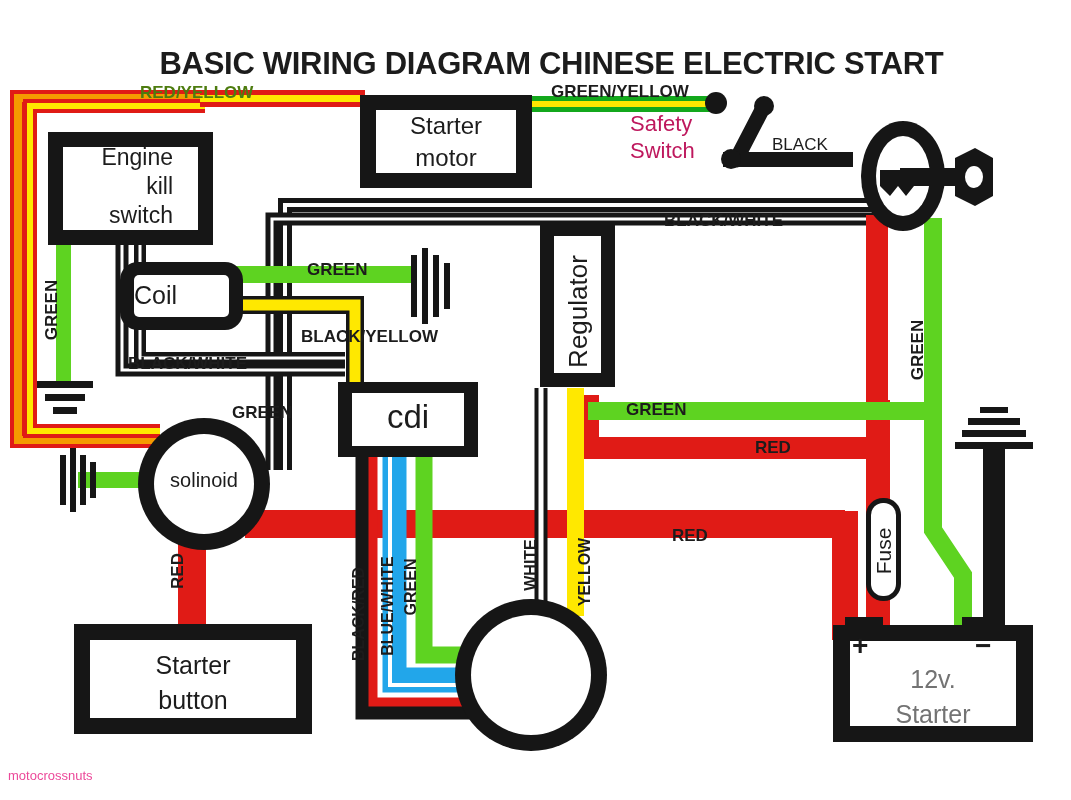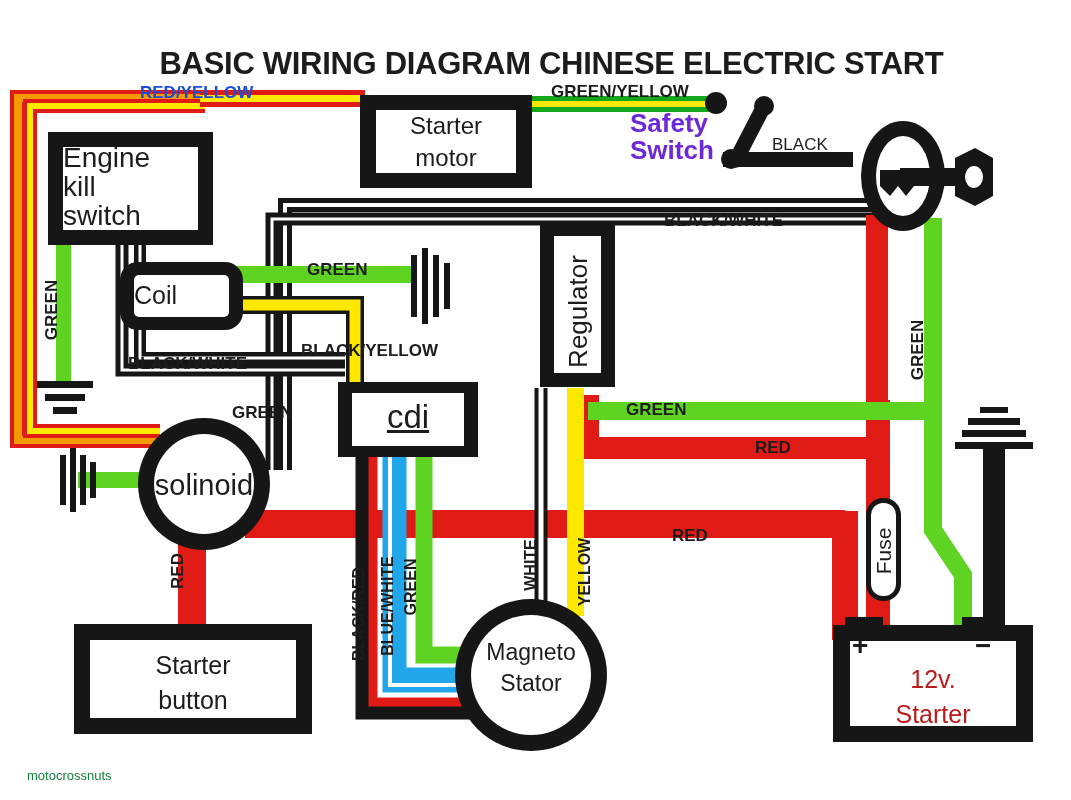--- a/index.html
+++ b/index.html
@@ -207,76 +207,72 @@
     <g>
       <rect x="833" y="625" width="200" height="117" fill="#161616"></rect>
       <rect x="850" y="641" width="166" height="85" fill="#ffffff"></rect>
       <rect x="845" y="617" width="38" height="14" fill="#161616"></rect>
       <rect x="962" y="617" width="38" height="14" fill="#161616"></rect>
     </g>
   </svg>
 
   <div style="position:absolute;left:16px;top:46px;width:1071px;text-align:center;font-size:31px;font-weight:bold;color:#1c1c1c;letter-spacing:-0.3px;font-family:'Liberation Sans',sans-serif;">BASIC WIRING DIAGRAM CHINESE ELECTRIC START</div>
 
-  <div style="position:absolute;left:63px;top:143px;width:110px;text-align:left;font-size:28px;line-height:29px;color:#1c1c1c;">
+  <div style="position:absolute;left:63px;top:143px;width:110px;text-align:right;font-size:23px;line-height:29px;color:#1c1c1c;">
     <span>Engine</span><br>
     <span>kill</span><br>
     <span>switch</span>
   </div>
 
   <div style="position:absolute;left:134px;top:281px;width:95px;font-size:25px;color:#1c1c1c;">Coil</div>
 
   <div style="position:absolute;left:376px;top:110px;width:140px;text-align:center;font-size:24px;line-height:32px;color:#1c1c1c;">
     <span>Starter</span><br>
     <span>motor</span>
   </div>
 
-  <div style="position:absolute;left:630px;top:110px;width:100px;text-align:left;font-size:26px;line-height:27px;color:#6d28d9;font-weight:bold;">
+  <div style="position:absolute;left:630px;top:110px;width:100px;text-align:left;font-size:22px;line-height:27px;color:#be185d;">
     <span>Safety</span><br>
     <span>Switch</span>
   </div>
 
 
   <div style="position:absolute;left:508px;top:296px;width:140px;text-align:center;font-size:26px;color:#1c1c1c;transform:rotate(-90deg);transform-origin:center;">Regulator</div>
 
-  <div style="position:absolute;left:352px;top:398px;width:112px;text-align:center;font-size:33px;color:#1c1c1c;text-decoration:underline;">cdi</div>
-
-  <div style="position:absolute;left:144px;top:469px;width:120px;text-align:center;font-size:29px;color:#1c1c1c;">solinoid</div>
-
-  <div style="position:absolute;left:461px;top:637px;width:140px;text-align:center;font-size:23px;line-height:31px;color:#1c1c1c;">
-    <span>Magneto</span><br>
-    <span>Stator</span>
-  </div>
+  <div style="position:absolute;left:352px;top:398px;width:112px;text-align:center;font-size:33px;color:#1c1c1c;">cdi</div>
+
+  <div style="position:absolute;left:144px;top:469px;width:120px;text-align:center;font-size:20px;color:#1c1c1c;">solinoid</div>
+
 
   <div style="position:absolute;left:90px;top:648px;width:206px;text-align:center;font-size:25px;line-height:35px;color:#1c1c1c;">
     <span>Starter</span><br>
     <span>button</span>
   </div>
 
   <div style="position:absolute;left:847px;top:539px;width:73px;text-align:center;font-size:21px;color:#1c1c1c;transform:rotate(-90deg);transform-origin:center;">Fuse</div>
 
   <div style="position:absolute;left:852px;top:630px;font-size:28px;font-weight:bold;color:#1c1c1c;">+</div>
   <div style="position:absolute;left:975px;top:630px;font-size:28px;font-weight:bold;color:#1c1c1c;">−</div>
 
-  <div style="position:absolute;left:850px;top:662px;width:166px;text-align:center;font-size:25px;line-height:35px;color:#b91c1c;">
+  <div style="position:absolute;left:850px;top:662px;width:166px;text-align:center;font-size:25px;line-height:35px;color:#737373;">
     <span>12v.</span><br>
     <span>Starter</span>
   </div>
 
-  <div style="position:absolute;left:140px;top:83px;font-size:17px;font-weight:bold;color:#1d4ed8;white-space:nowrap;">RED/YELLOW</div>
+  <div style="position:absolute;left:140px;top:83px;font-size:17px;font-weight:bold;color:#4d7c0f;white-space:nowrap;">RED/YELLOW</div>
 
   <div style="position:absolute;left:551px;top:82px;font-size:17px;font-weight:bold;color:#1c1c1c;white-space:nowrap;">GREEN/YELLOW</div>
 
   <div style="position:absolute;left:772px;top:135px;font-size:17px;font-weight:normal;color:#1c1c1c;white-space:nowrap;">BLACK</div>
 
   <div style="position:absolute;left:664px;top:211px;font-size:17px;font-weight:bold;color:#1c1c1c;white-space:nowrap;">BLACK/WHITE</div>
 
   <div style="position:absolute;left:307px;top:260px;font-size:17px;font-weight:bold;color:#1c1c1c;white-space:nowrap;">GREEN</div>
 
-  <div style="position:absolute;left:301px;top:327px;font-size:17px;font-weight:bold;color:#1c1c1c;white-space:nowrap;margin-top:14px;">BLACK/YELLOW</div>
+  <div style="position:absolute;left:301px;top:327px;font-size:17px;font-weight:bold;color:#1c1c1c;white-space:nowrap;">BLACK/YELLOW</div>
 
   <div style="position:absolute;left:128px;top:354px;font-size:17px;font-weight:bold;color:#1c1c1c;white-space:nowrap;">BLACK/WHITE</div>
 
   <div style="position:absolute;left:22px;top:300px;font-size:17px;font-weight:bold;color:#1c1c1c;white-space:nowrap;transform:rotate(-90deg);transform-origin:center;">GREEN</div>
 
   <div style="position:absolute;left:232px;top:403px;font-size:17px;font-weight:bold;color:#1c1c1c;white-space:nowrap;">GREEN</div>
 
   <div style="position:absolute;left:160px;top:561px;font-size:17px;font-weight:bold;color:#1c1c1c;white-space:nowrap;transform:rotate(-90deg);transform-origin:center;">RED</div>
 
   <div style="position:absolute;left:312px;top:605px;font-size:16px;font-weight:bold;color:#1c1c1c;white-space:nowrap;transform:rotate(-90deg);transform-origin:center;">BLACK/RED</div>
@@ -290,14 +286,14 @@
   <div style="position:absolute;left:551px;top:563px;font-size:16px;font-weight:bold;color:#1c1c1c;white-space:nowrap;transform:rotate(-90deg);transform-origin:center;">YELLOW</div>
 
   <div style="position:absolute;left:626px;top:400px;font-size:17px;font-weight:bold;color:#1c1c1c;white-space:nowrap;">GREEN</div>
 
   <div style="position:absolute;left:755px;top:438px;font-size:17px;font-weight:bold;color:#1c1c1c;white-space:nowrap;">RED</div>
 
   <div style="position:absolute;left:672px;top:526px;font-size:17px;font-weight:bold;color:#1c1c1c;white-space:nowrap;">RED</div>
 
   <div style="position:absolute;left:888px;top:340px;font-size:17px;font-weight:bold;color:#1c1c1c;white-space:nowrap;transform:rotate(-90deg);transform-origin:center;">GREEN</div>
 
-  <div style="position:absolute;left:27px;top:768px;font-size:13px;color:#15803d;white-space:nowrap;">motocrossnuts</div>
+  <div style="position:absolute;left:8px;top:768px;font-size:13px;color:#ec4899;white-space:nowrap;">motocrossnuts</div>
 </div>
 
 </body></html>

